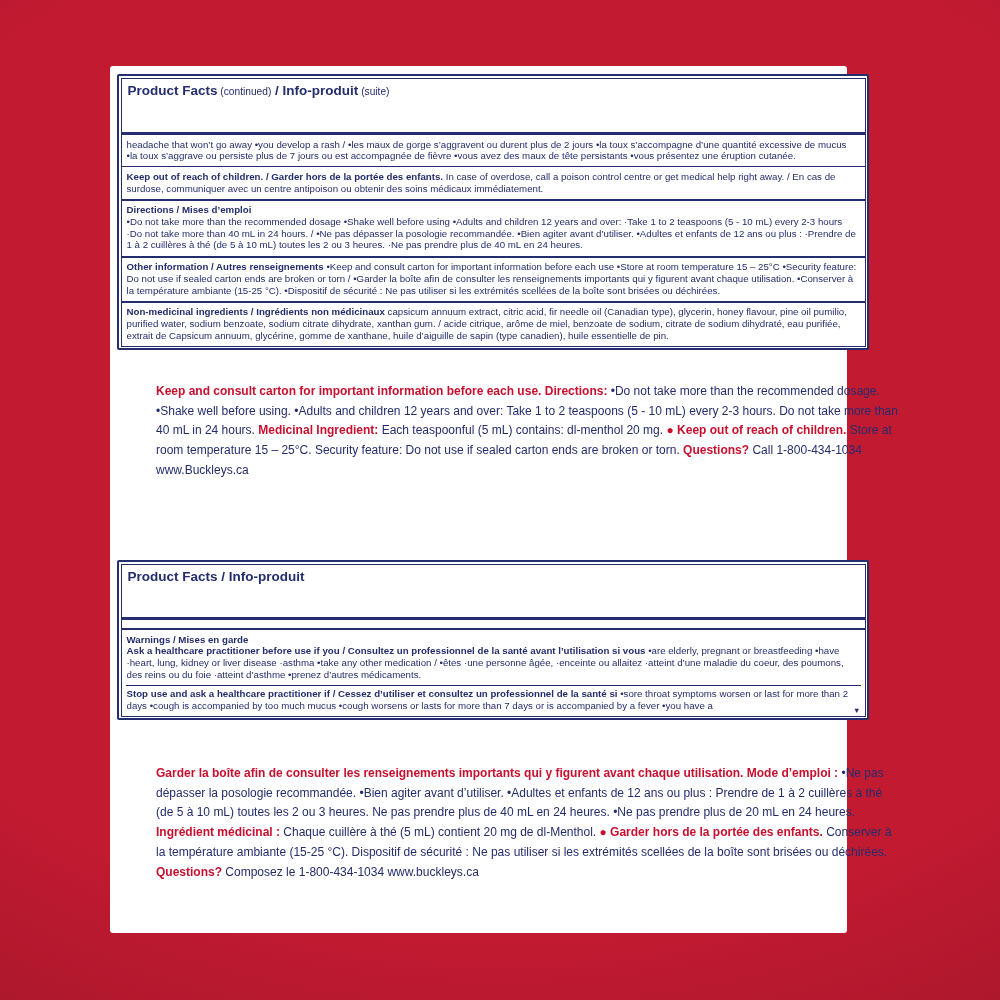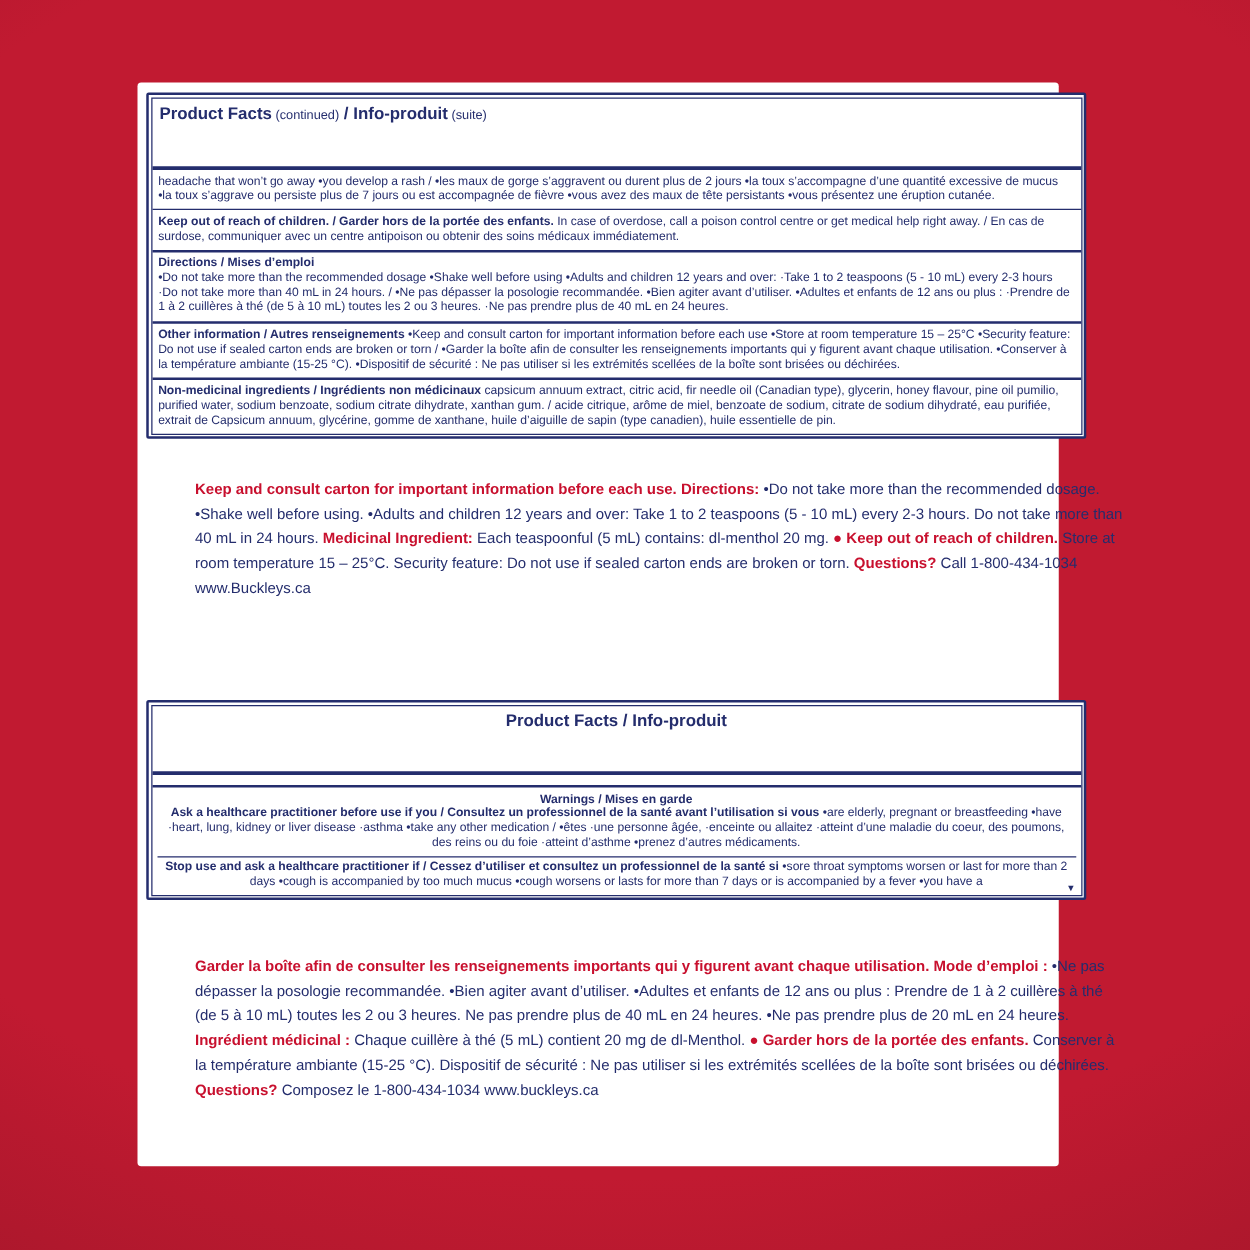--- a/index.html
+++ b/index.html
@@ -68,21 +68,21 @@
           <span class="row-heading"><span class="b">Directions / Mises d’emploi</span></span>
           <span><span>•Do not take more than the recommended dosage  •Shake well before using  •Adults and children 12 years and over:  ·Take 1 to 2 teaspoons (5 - 10 mL) every 2-3 hours  ·Do not take more than 40 mL in 24 hours. /  •Ne pas dépasser la posologie recommandée.  •Bien agiter avant d’utiliser. •Adultes et enfants de 12 ans ou plus :  ·Prendre de 1 à 2 cuillères à thé (de 5 à 10 mL) toutes les 2 ou 3 heures.  ·Ne pas prendre plus de 40 mL en 24 heures.</span></span>
         </div>
         <div class="row"><span class="b">Other information / Autres renseignements </span><span>•Keep and consult carton for important information before each use  •Store at room temperature 15 – 25°C  •Security feature: Do not use if sealed carton ends are broken or torn /  •Garder la boîte afin de consulter les renseignements importants qui y figurent avant chaque utilisation.  •Conserver à la température ambiante (15-25 °C).  •Dispositif de sécurité : Ne pas utiliser si les extrémités scellées de la boîte sont brisées ou déchirées.</span></div>
         <div class="row"><span class="b">Non-medicinal ingredients / Ingrédients non médicinaux </span><span>capsicum annuum extract, citric acid, fir needle oil (Canadian type), glycerin, honey flavour, pine oil pumilio, purified water, sodium benzoate, sodium citrate dihydrate, xanthan gum. / acide citrique, arôme de miel, benzoate de sodium, citrate de sodium dihydraté, eau purifiée, extrait de Capsicum annuum, glycérine, gomme de xanthane, huile d’aiguille de sapin (type canadien), huile essentielle de pin.</span></div>
       </div>
     </div>
 
     <div class="redblock" style="top:316px;"><span class="b red">Keep and consult carton for important information before each use. Directions: </span><span>•Do not take more than the recommended dosage.  •Shake well before using.  •Adults and children 12 years and over: Take 1 to 2 teaspoons (5 - 10 mL) every 2-3 hours. Do not take more than 40 mL in 24 hours. </span><span class="b red">Medicinal Ingredient: </span><span>Each teaspoonful (5 mL) contains: dl-menthol 20 mg. </span><span class="b red">● Keep out of reach of children. </span><span>Store at room temperature 15 – 25°C. Security feature: Do not use if sealed carton ends are broken or torn. </span><span class="b red">Questions? </span><span>Call 1-800-434-1034 www.Buckleys.ca</span></div>
 
-    <div class="facts" style="top:494px;text-align:center;">
+    <div class="facts" style="top:494px;">
       <div class="facts-inner">
         <div class="row header-row first"><span class="b">Product Facts / Info-produit</span></div>
         <div class="row after-header">
         </div>
         <div class="row">
           <span class="row-heading"><span class="b">Warnings / Mises en garde</span></span>
           <span><span class="b">Ask a healthcare practitioner before use if you / Consultez un professionnel de la santé avant l’utilisation si vous </span><span>•are elderly, pregnant or breastfeeding  •have  ·heart, lung, kidney or liver disease  ·asthma  •take any other medication /  •êtes  ·une personne âgée,  ·enceinte ou allaitez  ·atteint d’une maladie du coeur, des poumons, des reins ou du foie  ·atteint d’asthme  •prenez d’autres médicaments.</span></span>
         </div>
         <div class="inset-rule"></div>
         <div class="row noline">

